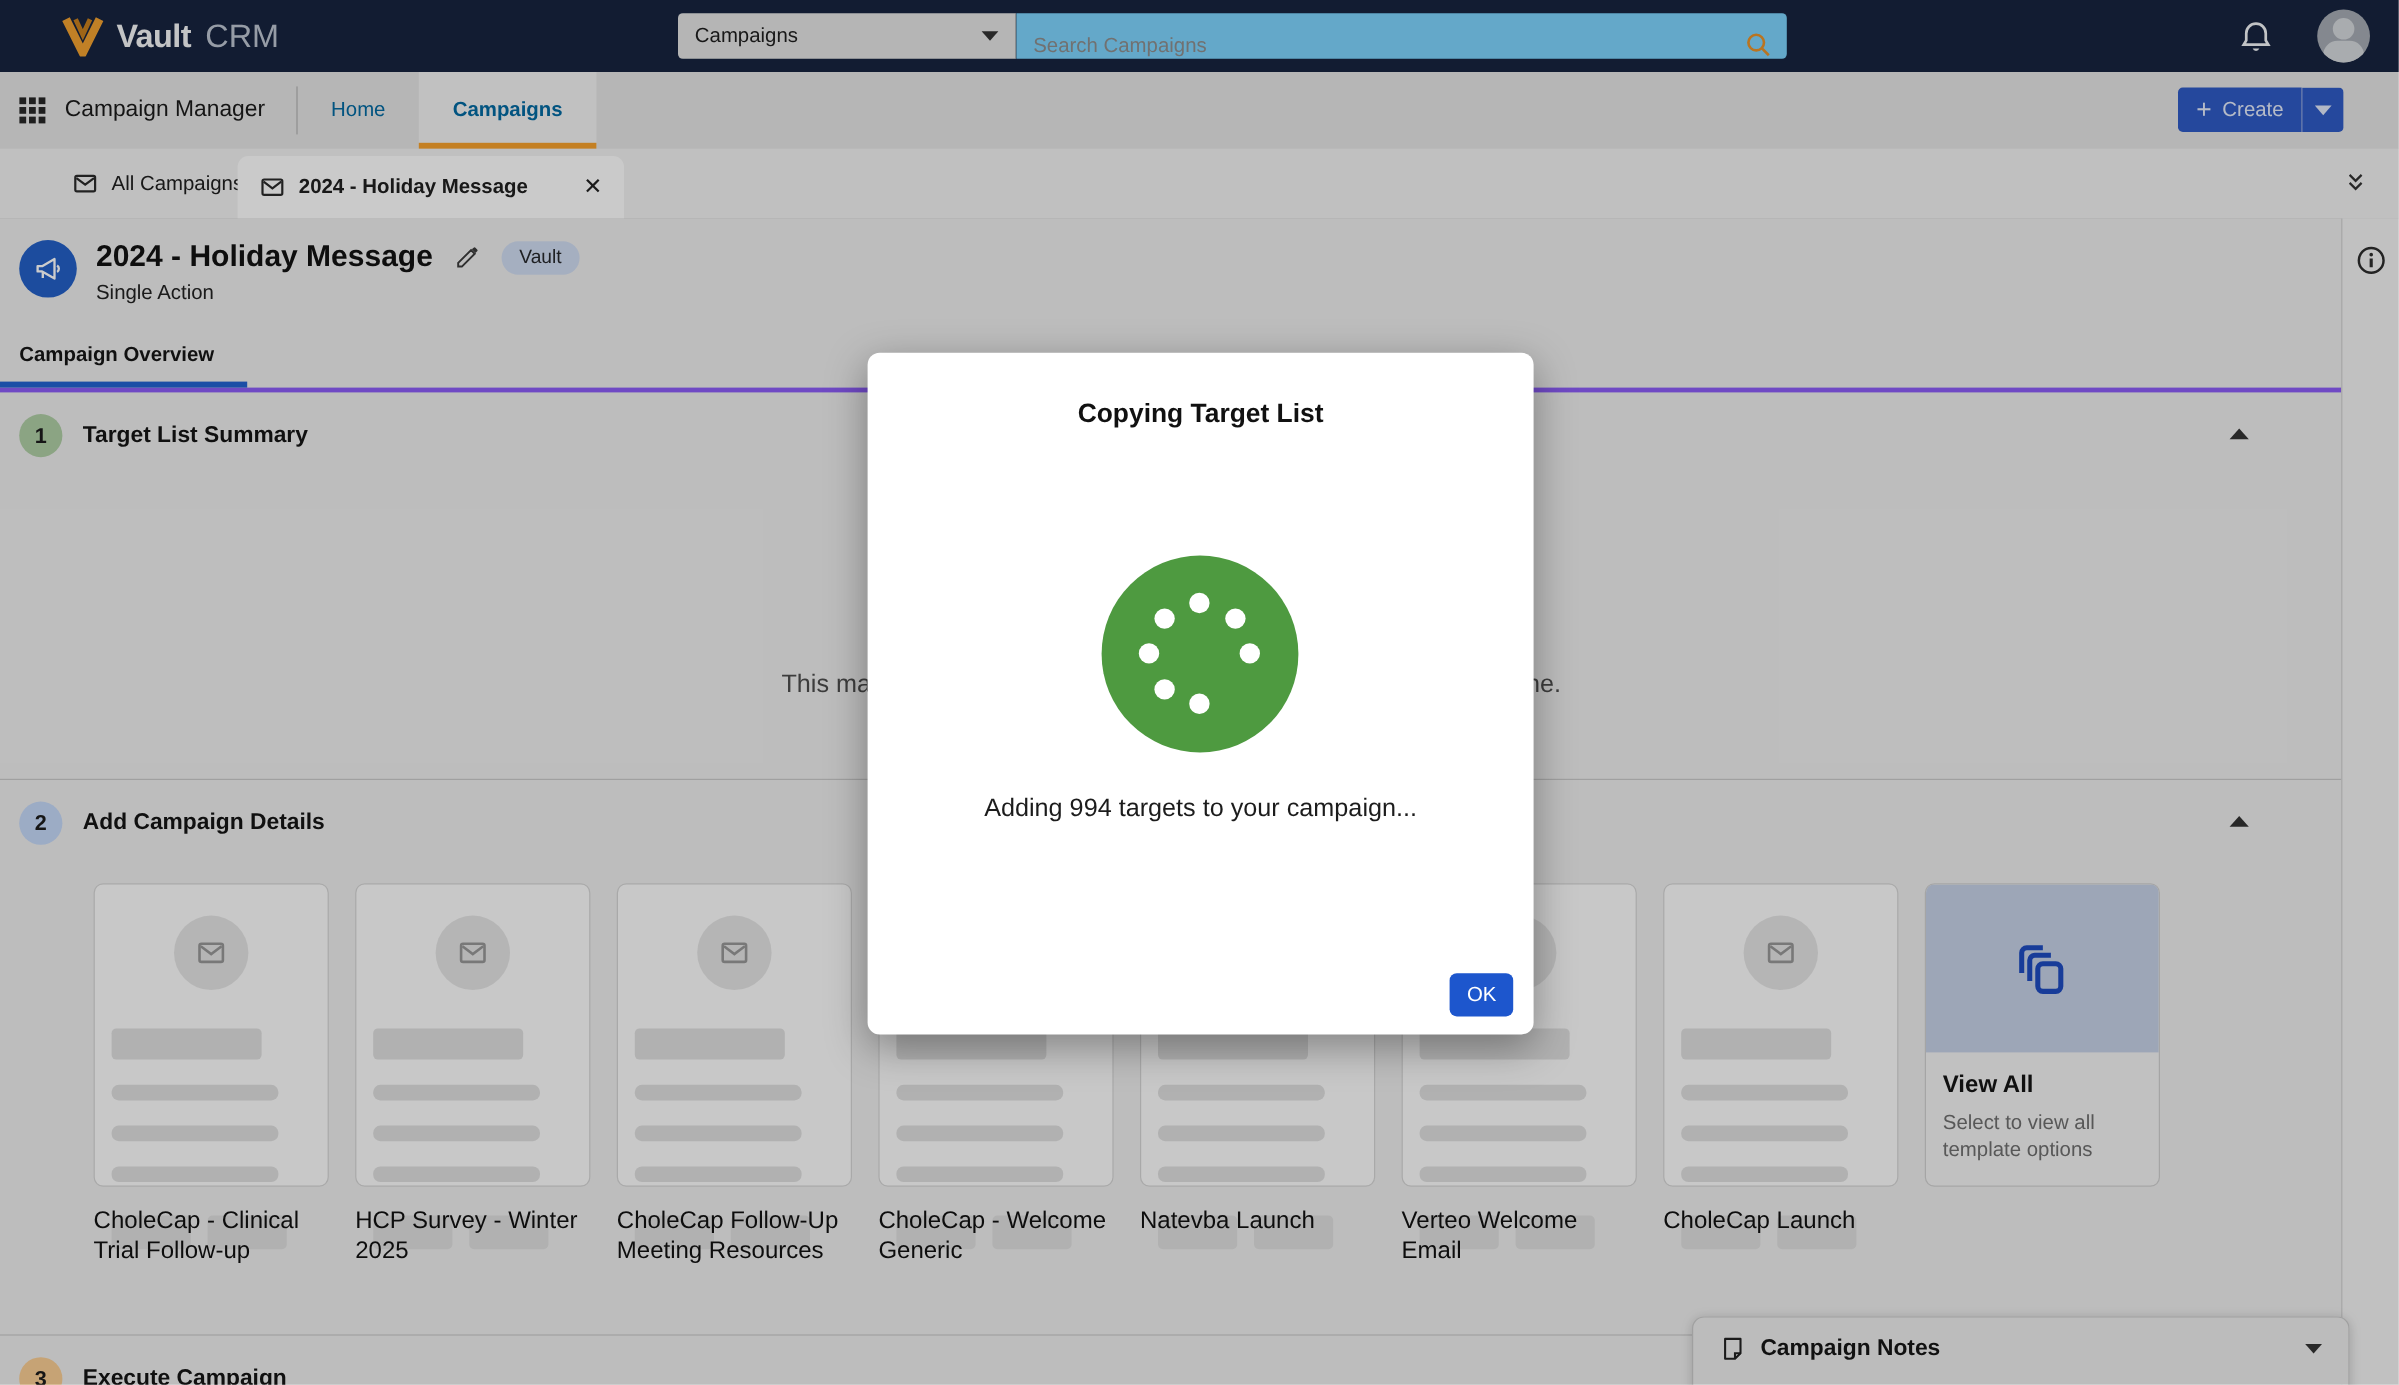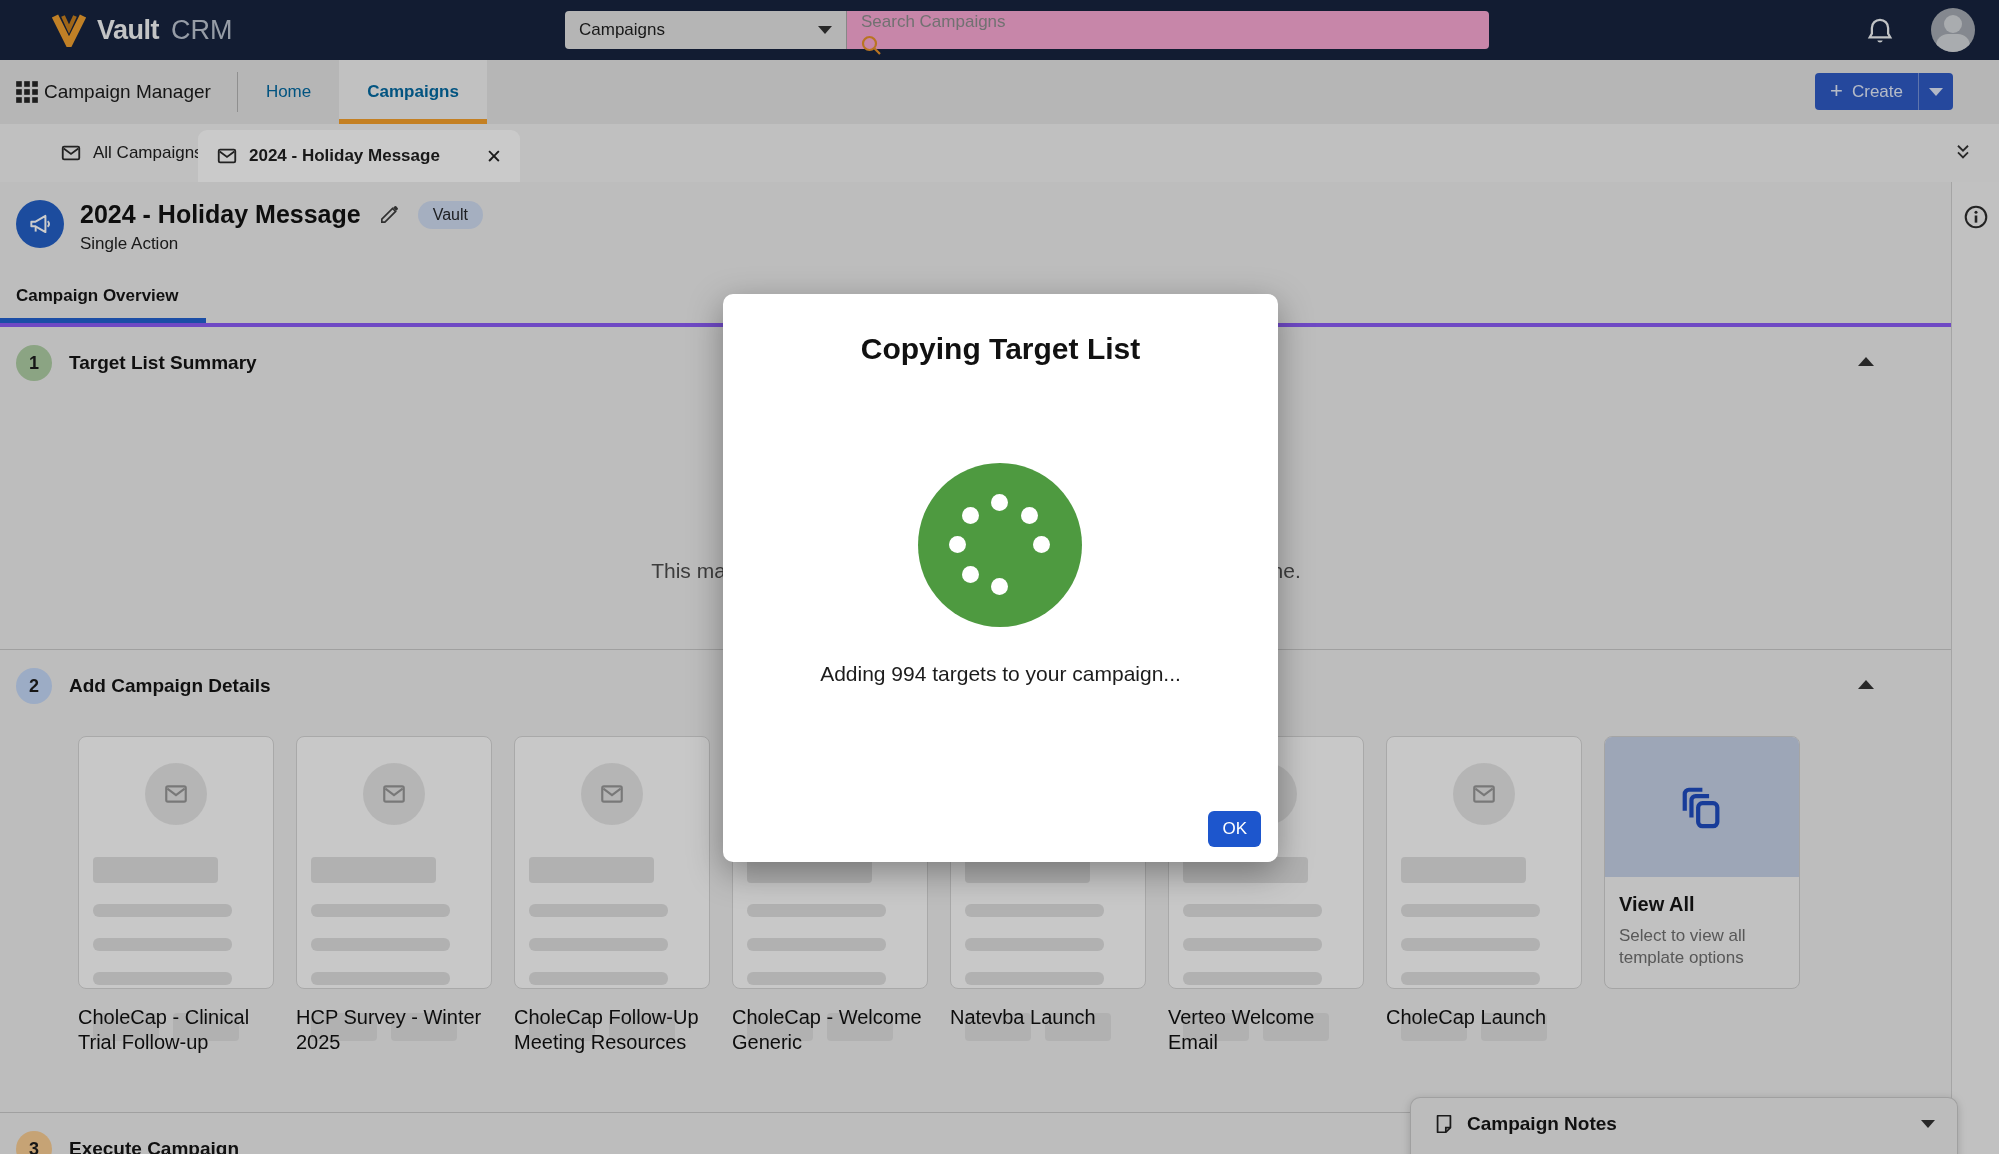--- a/index.html
+++ b/index.html
@@ -14,31 +14,31 @@
   
   .topbar{position:absolute;top:0;left:0;right:0;height:60px;background:#17243f;display:flex;align-items:center;padding-left:35px;}
   .brand{display:flex;align-items:center;gap:10px;padding-left:16px;}
   .brand .vault{font-size:27px;font-weight:700;color:#f4f5f7;letter-spacing:-.5px;}
   .brand .crm{font-size:27px;font-weight:400;color:#bcc4d0;margin-left:2px;}
   .scopebox{position:absolute;left:565px;top:11px;height:38px;display:flex;}
   .scope{width:253px;background:#e3e3e3;border-right:1px solid #a9a9a9;border-radius:4px 0 0 4px;
     display:flex;align-items:center;justify-content:space-between;padding:0 14px;cursor:pointer;}
   .scope .lbl{font-size:17px;color:#1e1e1e;}
   .tri-dn{width:0;height:0;border-left:7px solid transparent;border-right:7px solid transparent;border-top:8px solid #333;}
-  .searchwrap{width:618px;background:#f9a8d4;border-radius:0 4px 4px 0;display:flex;align-items:flex-start;padding:0 12px;flex-direction:column;}
+  .searchwrap{width:618px;background:#7dd3fc;border-radius:0 4px 4px 0;display:flex;align-items:flex-end;padding:0 12px;}
   .searchwrap input{flex:1;border:0;background:transparent;outline:none;font-size:17px;color:#333;font-family:inherit;}
   .searchwrap input::placeholder{color:#8e8e8e;}
   .bell{position:absolute;right:104px;top:16px;cursor:pointer;}
   .avatar{position:absolute;right:24px;top:8px;width:44px;height:44px;border-radius:50%;background:#a6abb3;overflow:hidden;cursor:pointer;}
   .avatar .head{position:absolute;left:13px;top:7px;width:18px;height:18px;border-radius:50%;background:#d4d7db;}
   .avatar .torso{position:absolute;left:5px;top:26px;width:34px;height:24px;border-radius:12px 12px 0 0;background:#d4d7db;}
 
   
   .navrow{position:absolute;top:60px;left:0;right:0;height:64px;background:#e4e4e4;display:flex;align-items:stretch;}
-  .navleft{display:flex;align-items:center;padding-left:14px;gap:4px;}
+  .navleft{display:flex;align-items:center;padding-left:14px;gap:14px;}
   .appname{font-size:19px;color:#1b1b1b;padding-right:26px;}
   .navdiv{width:1px;background:#b3b3b3;margin:12px 0;}
   .navtab{display:flex;align-items:center;padding:0 28px;font-size:17px;color:#0369a1;cursor:pointer;}
   .navtab.active{background:#f2f2f2;font-weight:700;border-bottom:5px solid #f5a02c;padding-top:5px;}
   .createwrap{position:absolute;right:46px;top:13px;height:37px;display:flex;cursor:pointer;}
   .createmain{background:#2f5ac5;border-radius:4px 0 0 4px;display:flex;align-items:center;gap:9px;padding:0 15px;color:#e3eaf9;}
   .createmain .plus{font-size:22px;font-weight:400;line-height:1;margin-top:-2px;}
   .createmain .txt{font-size:17px;}
   .createcaret{width:34px;background:#2f5ac5;border-left:1px solid rgba(255,255,255,.35);border-radius:0 4px 4px 0;
     display:flex;align-items:center;justify-content:center;}
@@ -100,21 +100,21 @@
   .notes{position:absolute;left:1410px;top:1097px;width:548px;height:70px;box-sizing:border-box;background:#ebebeb;
     border:1px solid #c8c8c8;border-bottom:none;border-radius:10px 10px 0 0;box-shadow:0 2px 10px rgba(0,0,0,.18);z-index:10;cursor:pointer;}
   .notes-inner{display:flex;align-items:center;gap:12px;padding:15px 22px 0 22px;}
   .notes-title{font-size:19px;font-weight:700;color:#161616;}
   .notes-caret{margin-left:auto;width:0;height:0;border-left:7px solid transparent;border-right:7px solid transparent;border-top:8px solid #333;}
 
   
   .dim{position:absolute;inset:0;background:rgba(0,0,0,.2);z-index:50;}
   .modal{position:absolute;left:723px;top:294px;width:555px;height:568px;background:#ffffff;border-radius:10px;
     box-shadow:0 10px 34px rgba(0,0,0,.35);z-index:60;}
-  .m-title{text-align:center;margin-top:38px;font-size:30px;font-weight:700;color:#111;}
+  .m-title{text-align:center;margin-top:38px;font-size:22px;font-weight:700;color:#111;}
   .spinner{position:absolute;left:195px;top:169px;width:164px;height:164px;border-radius:50%;background:#4e9a40;}
   .dot{position:absolute;width:17px;height:17px;border-radius:50%;background:#fff;}
   .dot.n {left:73px;top:31px;}
   .dot.ne{left:103px;top:44px;}
   .dot.e {left:115px;top:73px;}
   .dot.s {left:73px;top:115px;}
   .dot.sw{left:44px;top:103px;}
   .dot.w {left:31px;top:73px;}
   .dot.nw{left:44px;top:44px;}
   .m-msg{position:absolute;top:368px;left:0;right:0;text-align:center;font-size:21px;color:#1c1c1c;}

